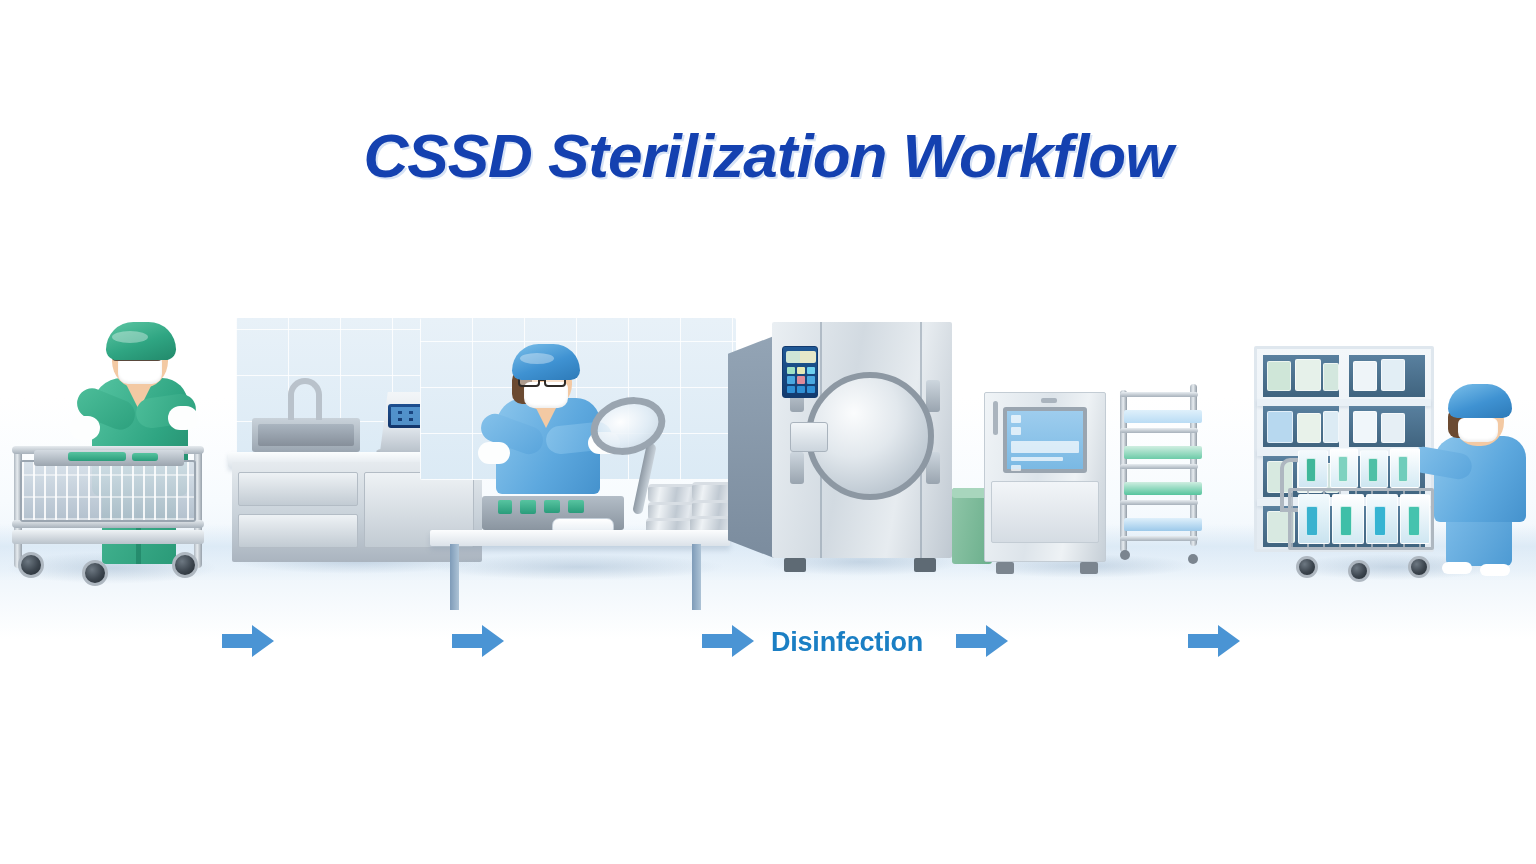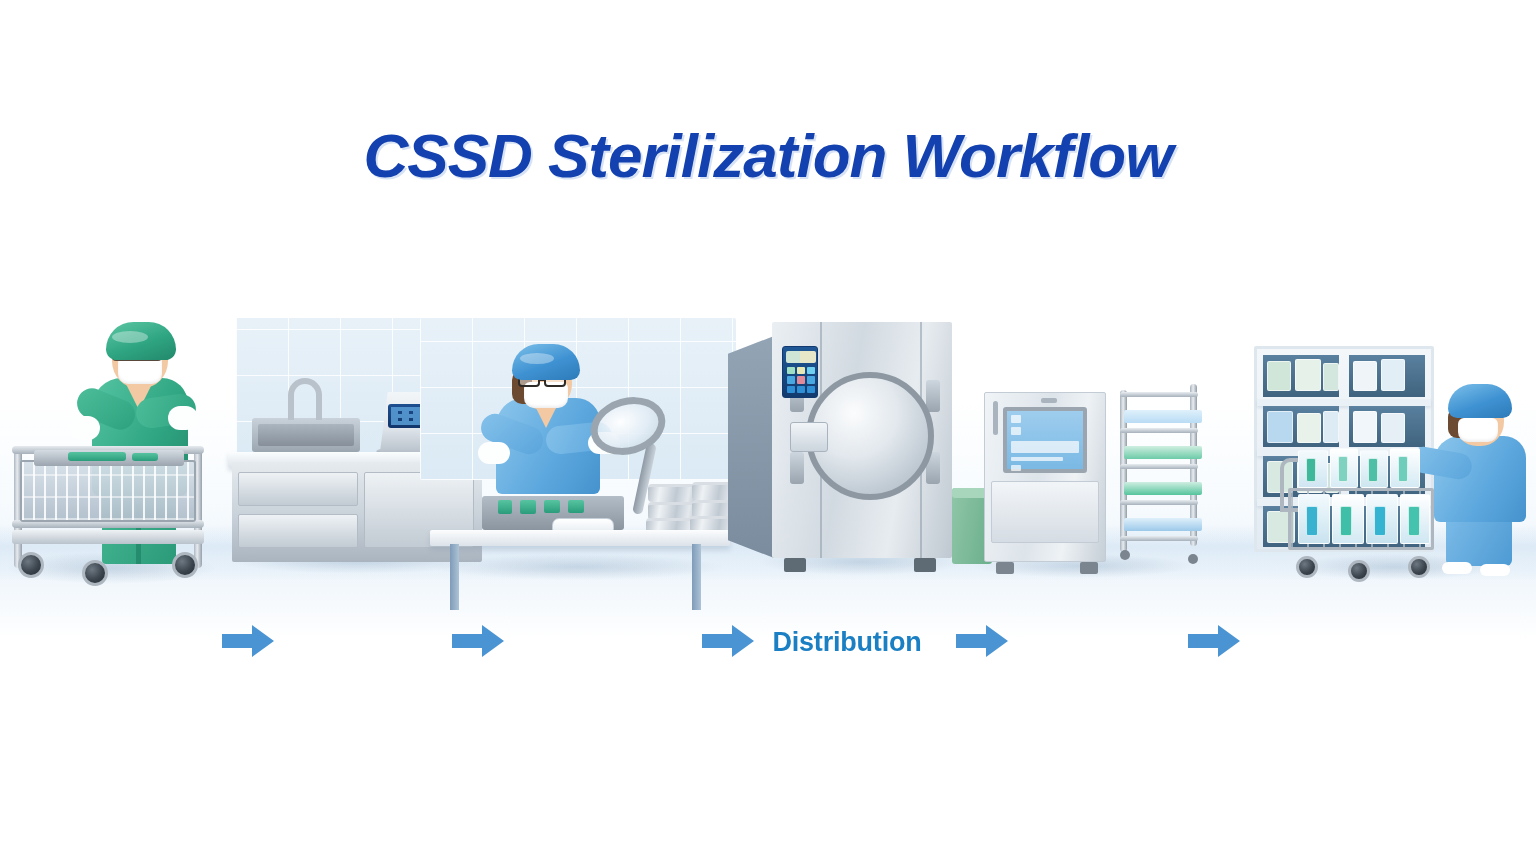--- a/index.html
+++ b/index.html
@@ -494,21 +494,21 @@
         </svg>
     </div>
 
 
     <div class="arrow" style="left:702px;top:26px;">
       <svg viewBox="0 0 52 34">
           <path d="M0 10 H30 V1 L52 17 L30 33 V24 H0 Z" fill="#4a94d4"></path>
         </svg>
     </div>
 
-    <div class="step-label" style="left:754px;top:28px;width:186px;">Distribution</div>
+    <div class="step-label" style="left:754px;top:28px;width:186px;">Disinfection</div>
 
     <div class="arrow" style="left:956px;top:26px;">
       <svg viewBox="0 0 52 34">
           <path d="M0 10 H30 V1 L52 17 L30 33 V24 H0 Z" fill="#4a94d4"></path>
         </svg>
     </div>
 
 
     <div class="arrow" style="left:1188px;top:26px;">
       <svg viewBox="0 0 52 34">

